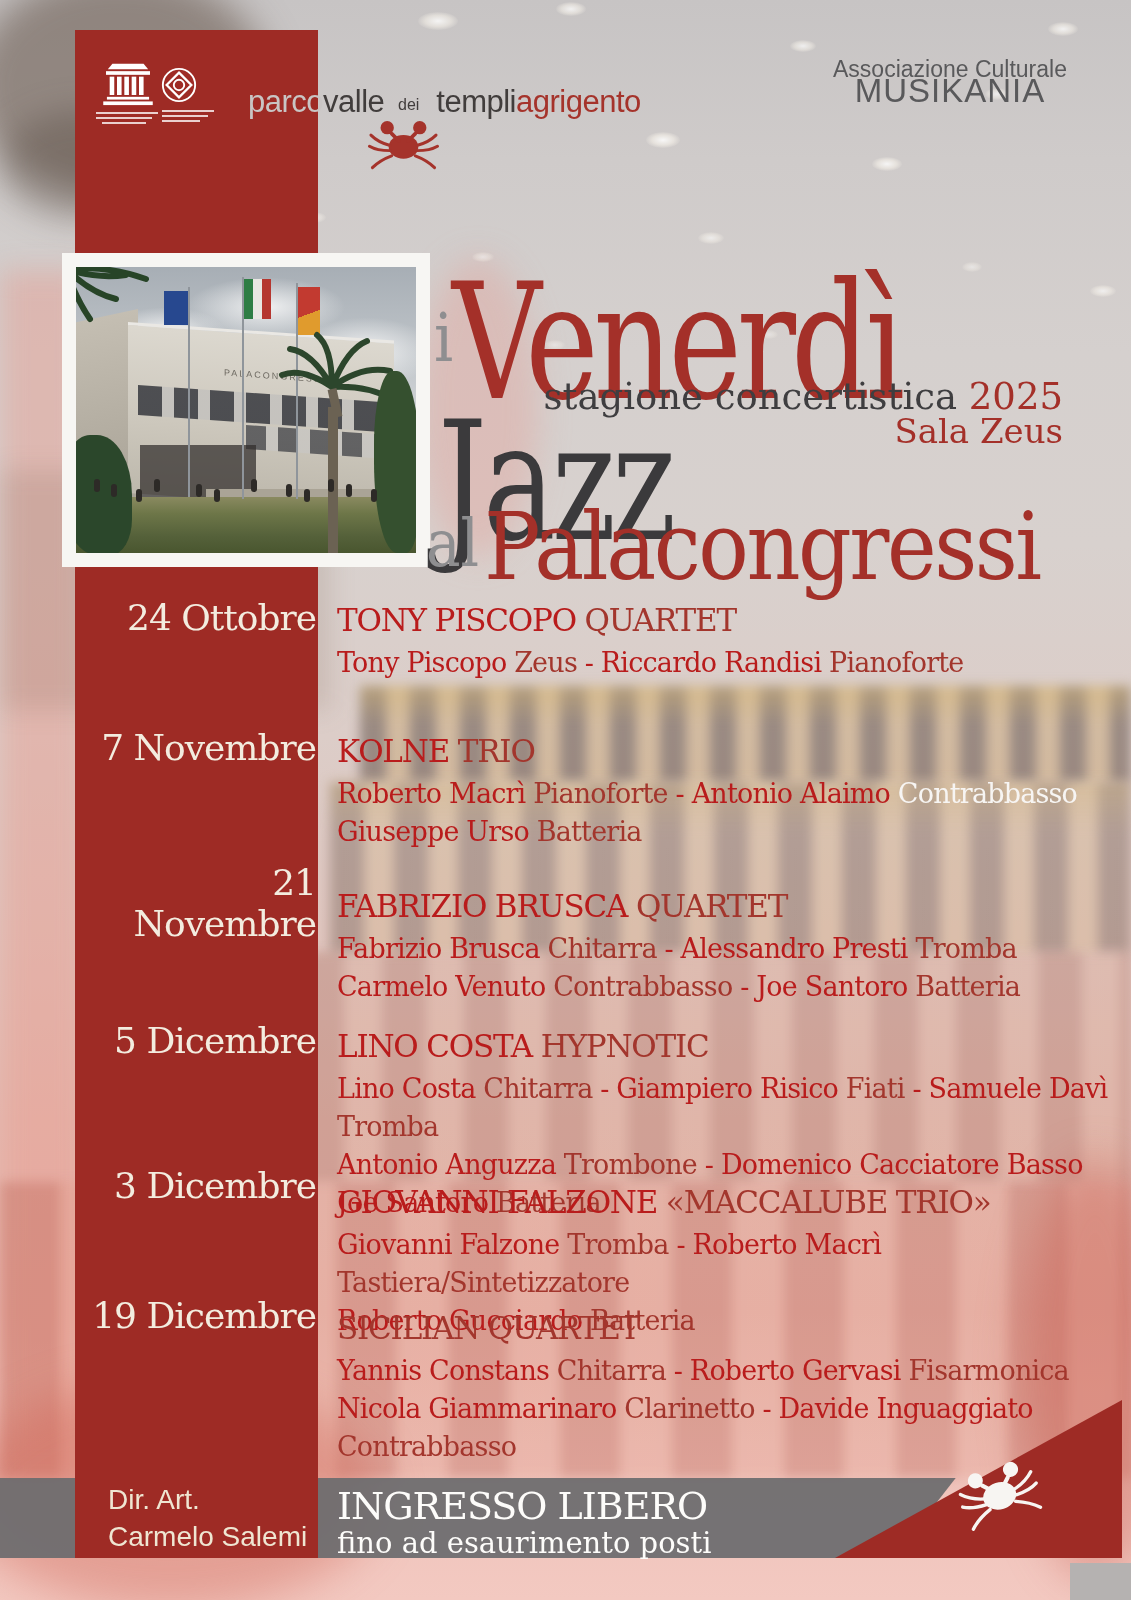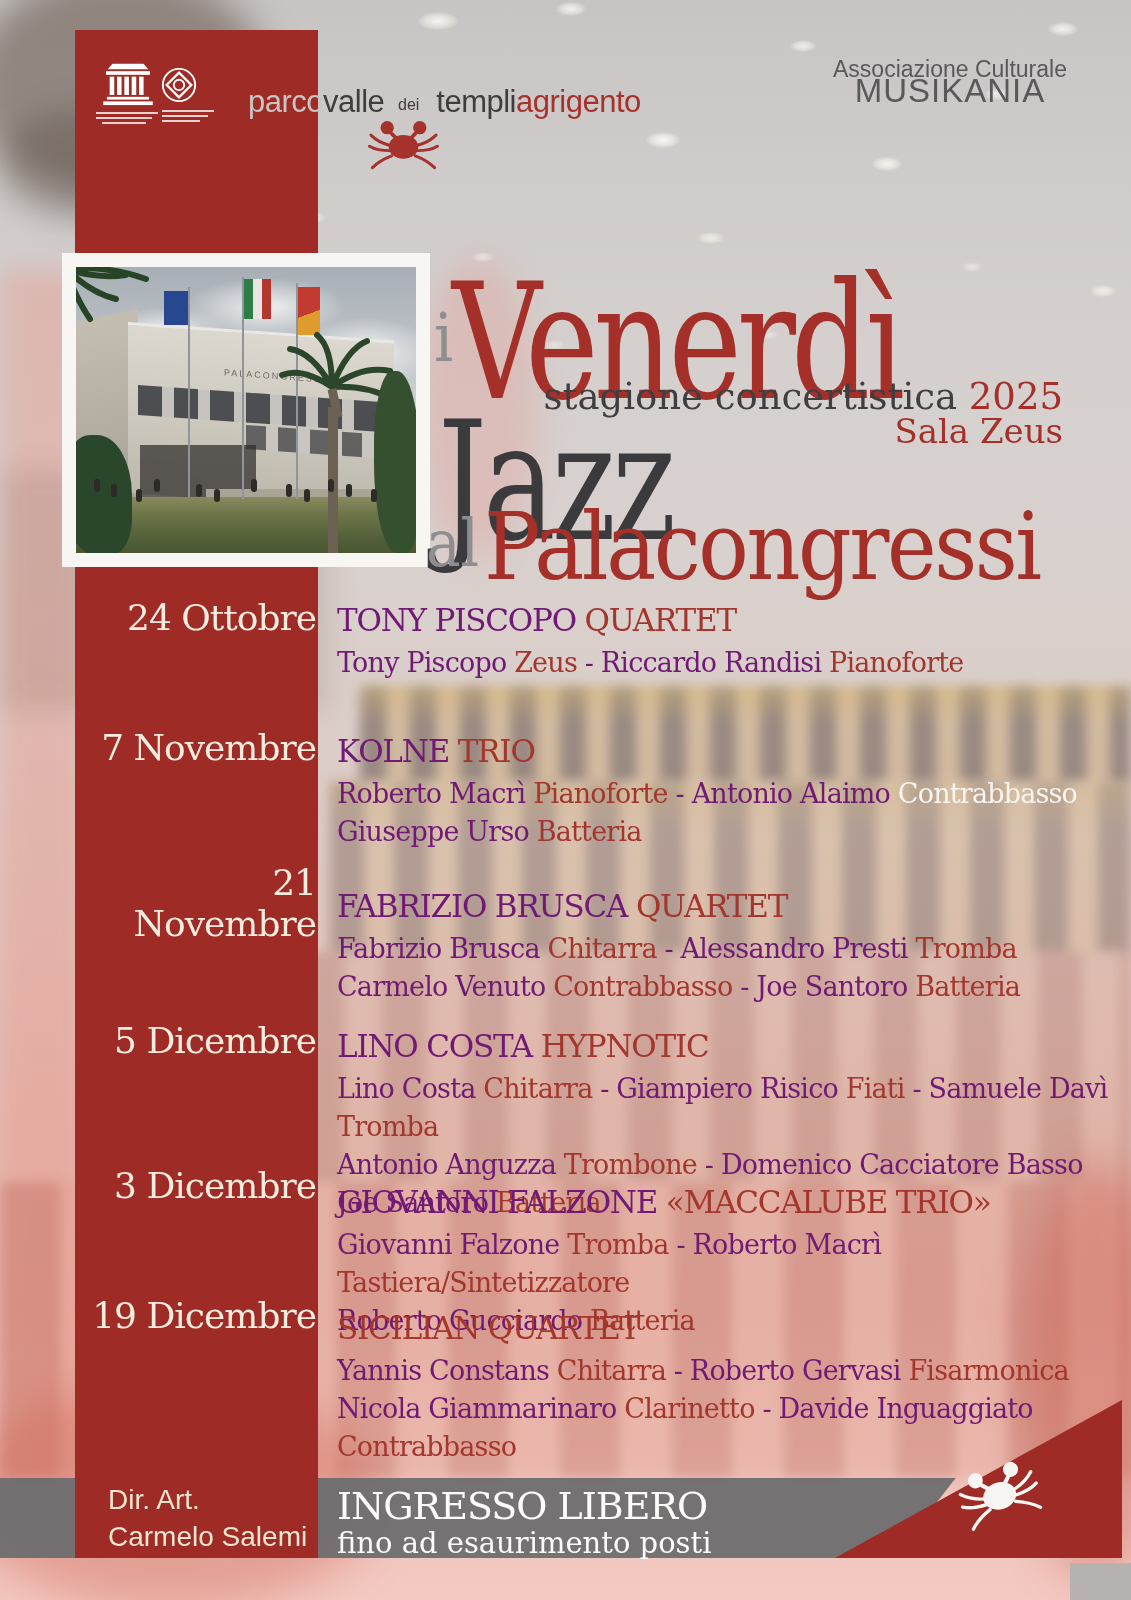--- a/index.html
+++ b/index.html
@@ -62,21 +62,21 @@
   .season .l1{font-size:37px;line-height:33px;}
   .season .l2{font-size:34px;line-height:37px;color:#a43029;}
   .season .l3{font-size:29px;line-height:34px;}
   .season .yr{color:#a43029;}
   
   .concert-date{position:absolute;left:80px;width:236px;text-align:right;
     font-size:36px;letter-spacing:-1px;color:#f3ecdf;}
   .concert-info{position:absolute;left:337px;}
   .concert-title{font-size:31px;letter-spacing:-1.2px;line-height:36px;margin-bottom:6px;}
   .concert-line{font-size:27px;letter-spacing:-.8px;line-height:38px;}
-  .seg-d{color:#701a75;} .seg-r{color:#a3362d;} .seg-w{color:#f7f5f3;}
+  .seg-d{color:#b91c1c;} .seg-r{color:#a3362d;} .seg-w{color:#f7f5f3;}
   
   .dirart{font-size:28px;line-height:37px;color:#efe6d2;}
   .ingresso{font-size:38px;letter-spacing:-1px;color:#fdfcfa;}
   .fino{font-size:29px;color:#fdfcfa;text-align:right;}
   .url{font-family:"Liberation Sans",sans-serif;font-weight:bold;font-size:17px;color:#3d3b3b;}
 </style>
 </head>
 <body>
 
 <div class="poster">

